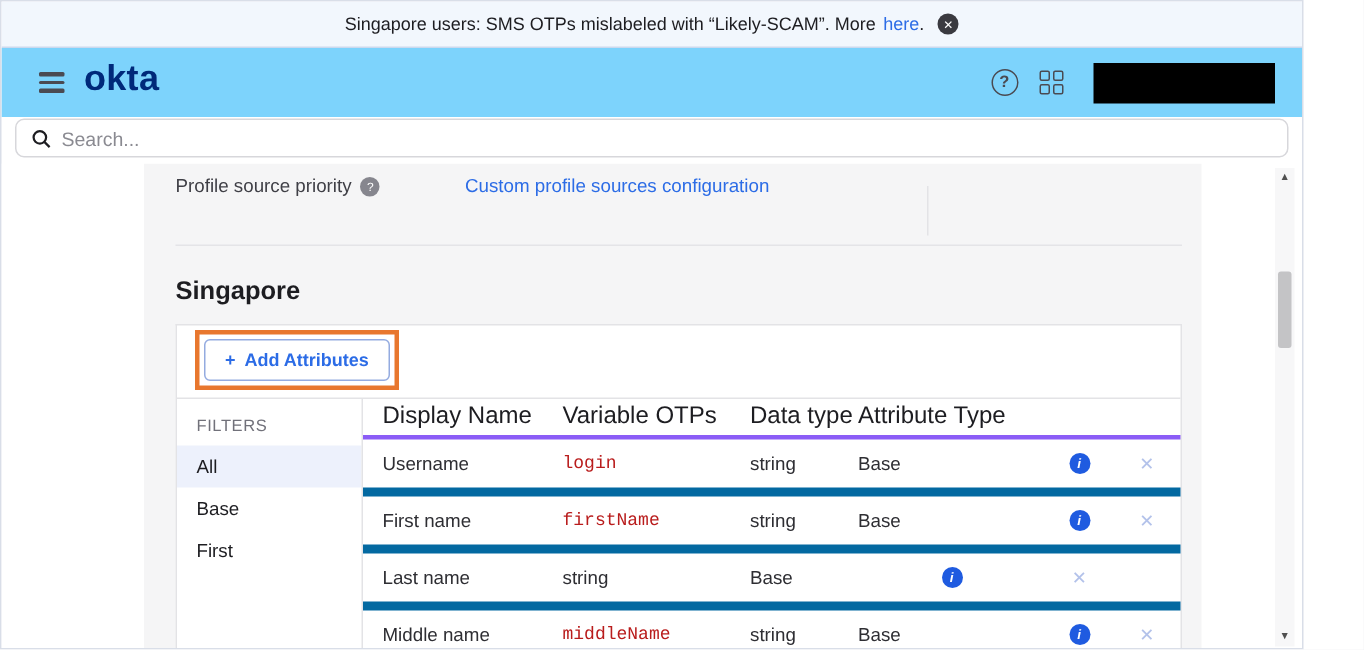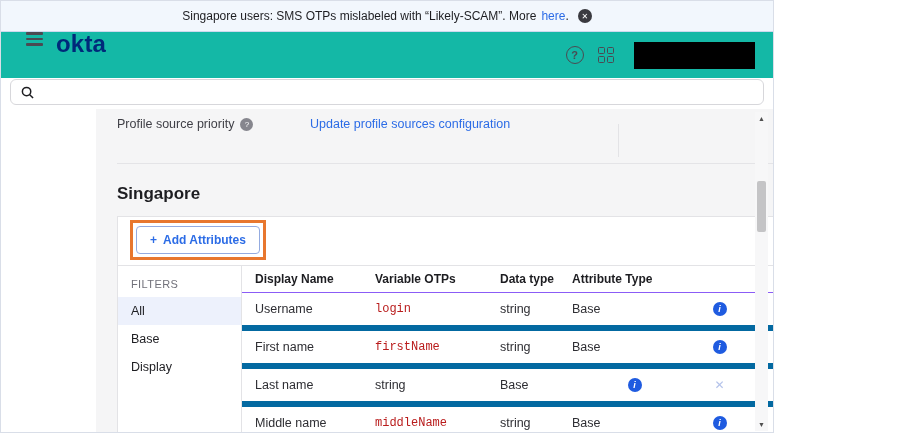--- a/index.html
+++ b/index.html
@@ -1,34 +1,34 @@
 <!DOCTYPE html>
 <html><head>
 <meta charset="utf-8">
 <style>
   * { margin:0; padding:0; box-sizing:border-box; }
   body { font-family:"Liberation Sans", sans-serif; background:#fff; }
   .page {
-    width:774px; height:433px; position:relative; background:#fff;
+    width:869px; height:433px; position:relative; background:#fff;
     border:1px solid #d9dee8; overflow:hidden;
   }
   
   .banner {
     height:31px; background:#f2f7fd; border-bottom:1px solid #ccd9ee;
     display:flex; align-items:center; justify-content:center; gap:5px;
     font-size:12px; color:#1d1d21;
   }
   .banner a { color:#2c6ce6; text-decoration:none; }
   .banner-close {
     width:14px; height:14px; border-radius:50%; background:#3a3a40; color:#fff;
     font-size:8px; display:flex; align-items:center; justify-content:center;
     margin-left:4px; cursor:pointer;
   }
   
-  .header { height:46px; display:flex; padding:0 18px 0 25px; background:#14b8a6; }
+  .header { height:46px; display:flex; align-items:center; padding:0 18px 0 25px; background:#7dd3fc; }
   .hamburger { width:17px; display:flex; flex-direction:column; gap:3px; cursor:pointer; }
   .hamburger span { height:2.5px; background:#4a4a52; border-radius:1px; }
   .logo { margin-left:13px; font-size:24px; font-weight:700; color:#00297a; letter-spacing:0.2px; line-height:1; padding-bottom:4px; }
   .header-right { margin-left:auto; display:flex; align-items:center; gap:14px; }
   .help-icon {
     width:18px; height:18px; border-radius:50%; border:1.7px solid #4a4a52;
     display:flex; align-items:center; justify-content:center;
     font-size:11px; font-weight:700; color:#4a4a52; cursor:pointer;
   }
   .apps-icon { display:grid; grid-template-columns:7px 7px; grid-template-rows:7px 7px; gap:2.5px; cursor:pointer; }
@@ -75,21 +75,21 @@
   .card-body { display:flex; border-top:1px solid #e3e3e6; height:100%; }
   .filters-col { width:128px; padding-top:4px; }
   .filters-title { padding:8px 13px 7px; font-size:11px; color:#71717a; letter-spacing:0.4px; }
   .filter-item { padding:7px 13px; font-size:12.5px; color:#1d1d21; cursor:pointer; }
   .filter-item.selected { background:#edf1fc; }
   .table-col { flex:1; border-left:1px solid #e3e3e6; }
   .thead, .trow {
     display:grid; grid-template-columns:120px 125px 72px 125px 45px 45px;
     align-items:center; padding-left:13px;
   }
-  .thead { height:27px; font-size:12px; font-weight:700; color:#1d1d21; border-bottom:1px solid #8b5cf6; }
+  .thead { height:27px; font-size:16px; font-weight:400; color:#1d1d21; border-bottom:3px solid #8b5cf6; }
   .trow { height:38px; font-size:12.5px; color:#2e2e33; border-bottom:6px solid #0369a1; }
   .cell-variable { font-family:"Liberation Mono","DejaVu Sans Mono",monospace; font-size:12px; color:#b91c1c; }
   .icon-cell { display:flex; justify-content:center; }
   .info-icon {
     width:14px; height:14px; border-radius:50%; background:#1f5be0; color:#fff;
     font-size:9px; font-weight:700; display:flex; align-items:center; justify-content:center;
     font-style:italic; cursor:pointer;
   }
   .x-icon { color:#b3c2ea; font-size:12px; cursor:pointer; }
   
@@ -130,32 +130,33 @@
       <div class="redacted"></div>
     </div>
   </div>
 
   <div class="search-row">
     <div class="search-box">
       <svg width="13" height="13" viewBox="0 0 14 14">
         <circle cx="6" cy="6" r="4.5" fill="none" stroke="#1d1d21" stroke-width="1.6"></circle>
         <line x1="9.4" y1="9.4" x2="13" y2="13" stroke="#1d1d21" stroke-width="1.6"></line>
       </svg>
+      <input type="text" placeholder="Search..." style="">
     </div>
   </div>
 
   <div class="content">
     <div class="gray-panel">
 
       <div class="profile-row">
         <div class="profile-label-group">
           <span class="profile-label">Profile source priority</span>
           <span class="hint-icon">?</span>
         </div>
-        <a href="#" class="profile-link">Update profile sources configuration</a>
+        <a href="#" class="profile-link">Custom profile sources configuration</a>
         <div class="profile-vdivider"></div>
       </div>
       <div class="section-divider"></div>
 
       <div class="attributes-title">Singapore</div>
 
       <div class="card">
         <div class="card-top">
           <div class="orange-box">
             <button class="add-btn">
@@ -164,21 +165,21 @@
             </button>
           </div>
         </div>
 
         <div class="card-body">
           <div class="filters-col">
             <div class="filters-title">FILTERS</div>
             <div id="filters-list">
                 <div class="filter-item selected">All</div>
                 <div class="filter-item">Base</div>
-                <div class="filter-item">Display</div>
+                <div class="filter-item">First</div>
               </div>
           </div>
 
           <div class="table-col">
             <div class="thead">
               <span>Display Name</span>
               <span>Variable OTPs</span>
               <span>Data type</span>
               <span>Attribute Type</span>
               <span></span>

